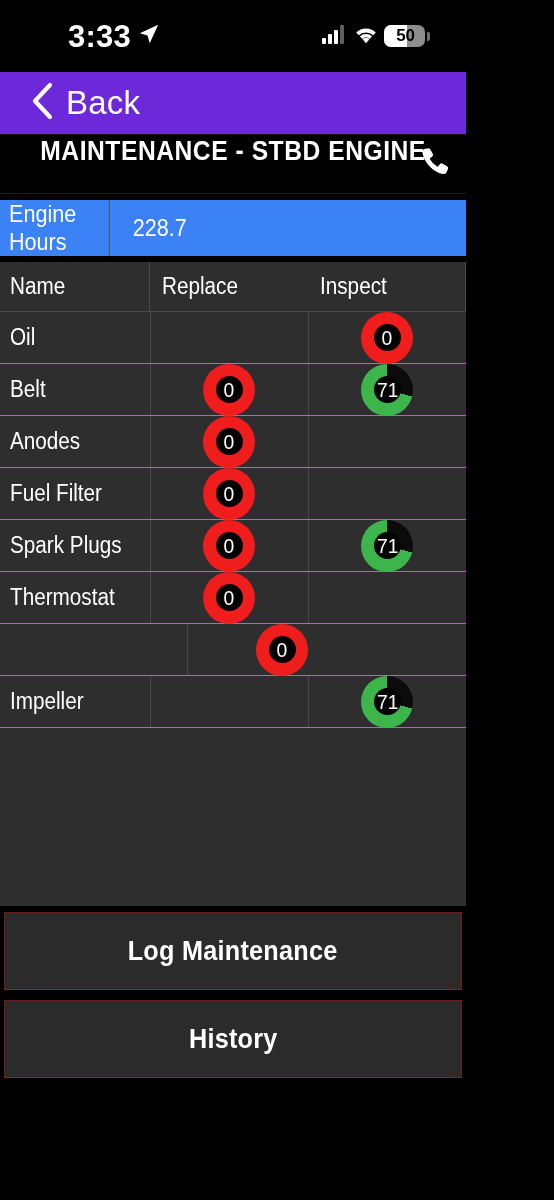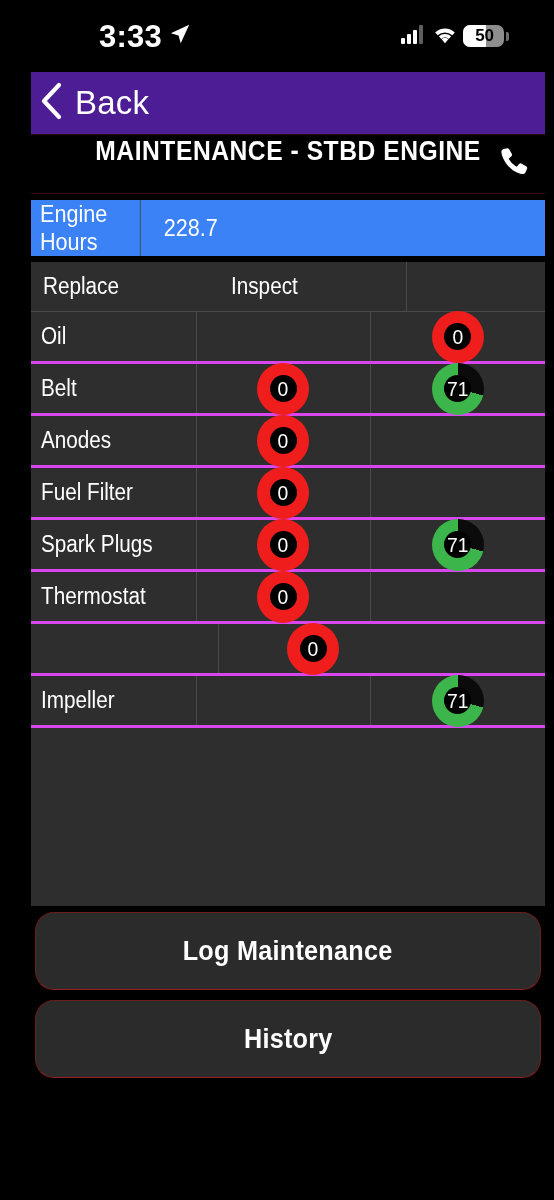--- a/index.html
+++ b/index.html
@@ -9,27 +9,26 @@
   }
   body {
     width: 554px;
     height: 1200px;
     overflow: hidden;
     font-family: "Liberation Sans", sans-serif;
     color: #ffffff;
     position: relative;
   }
   .phone {
-    width: 514px;
+    width: 466px;
     height: 1200px;
     background: #000000;
     display: flex;
     flex-direction: column;
     position: relative;
-    margin-left: 31px;
   }
 
   
   .statusbar {
     height: 72px;
     flex: 0 0 72px;
     display: flex;
     align-items: center;
     justify-content: space-between;
     padding: 0 36px 0 0;
@@ -90,22 +89,22 @@
     border-radius: 0 2px 2px 0;
     margin-left: 2px;
   }
 
   
   .backbar {
     height: 62px;
     flex: 0 0 62px;
     display: flex;
     align-items: center;
-    padding-left: 8px;
-    background: #4c1d95;
+    padding-left: 30px;
+    background: #6d28d9;
   }
   .back-btn {
     display: flex;
     align-items: center;
     gap: 12px;
     cursor: pointer;
   }
   .back-label {
     font-size: 33px;
     font-weight: 400;
@@ -176,21 +175,21 @@
 
   
   .table {
     background: #2e2e2e;
     display: flex;
     flex-direction: column;
   }
   .trow {
     display: flex;
     height: 52px;
-    border-bottom: 3px solid #d946ef;
+    border-bottom: 1px solid #d946ef;
     box-sizing: border-box;
   }
   .trow.header {
     height: 50px;
     border-bottom: 1px solid #4a4a4a;
   }
   .tcell {
     display: flex;
     align-items: center;
     box-sizing: border-box;
@@ -255,21 +254,21 @@
     box-sizing: border-box;
     display: flex;
     flex-direction: column;
     gap: 10px;
   }
   .bigbtn {
     height: 78px;
     background: #2b2b2b;
     border: 1px solid #6e1c1c;
     border-bottom-color: #9a2020;
-    border-radius: 19px;
+    border-radius: 0;
     display: flex;
     align-items: center;
     justify-content: center;
     cursor: pointer;
     box-sizing: border-box;
   }
   .bigbtn-label {
     font-family: "Liberation Sans Narrow", "Liberation Sans", sans-serif;
     font-stretch: condensed;
     font-size: 28px;
@@ -345,20 +344,23 @@
 
   <div class="engine-row">
     <span class="eh-label">Engine Hours</span>
     <span class="eh-value">228.7</span>
   </div>
 
   <div class="gap-black"></div>
 
   <div class="table">
     <div class="trow header">
+      <div class="tcell c-name">
+        <span class="cell-text">Name</span>
+      </div>
       <div class="tcell c-repl" style="justify-content:flex-start;padding-left:12px;">
         <span class="cell-text">Replace</span>
       </div>
       <div class="tcell c-insp" style="justify-content:flex-start;padding-left:12px;">
         <span class="cell-text">Inspect</span>
       </div>
     </div>
     <div id="rows-host">
         <div class="trow">
           <div class="tcell c-name">

